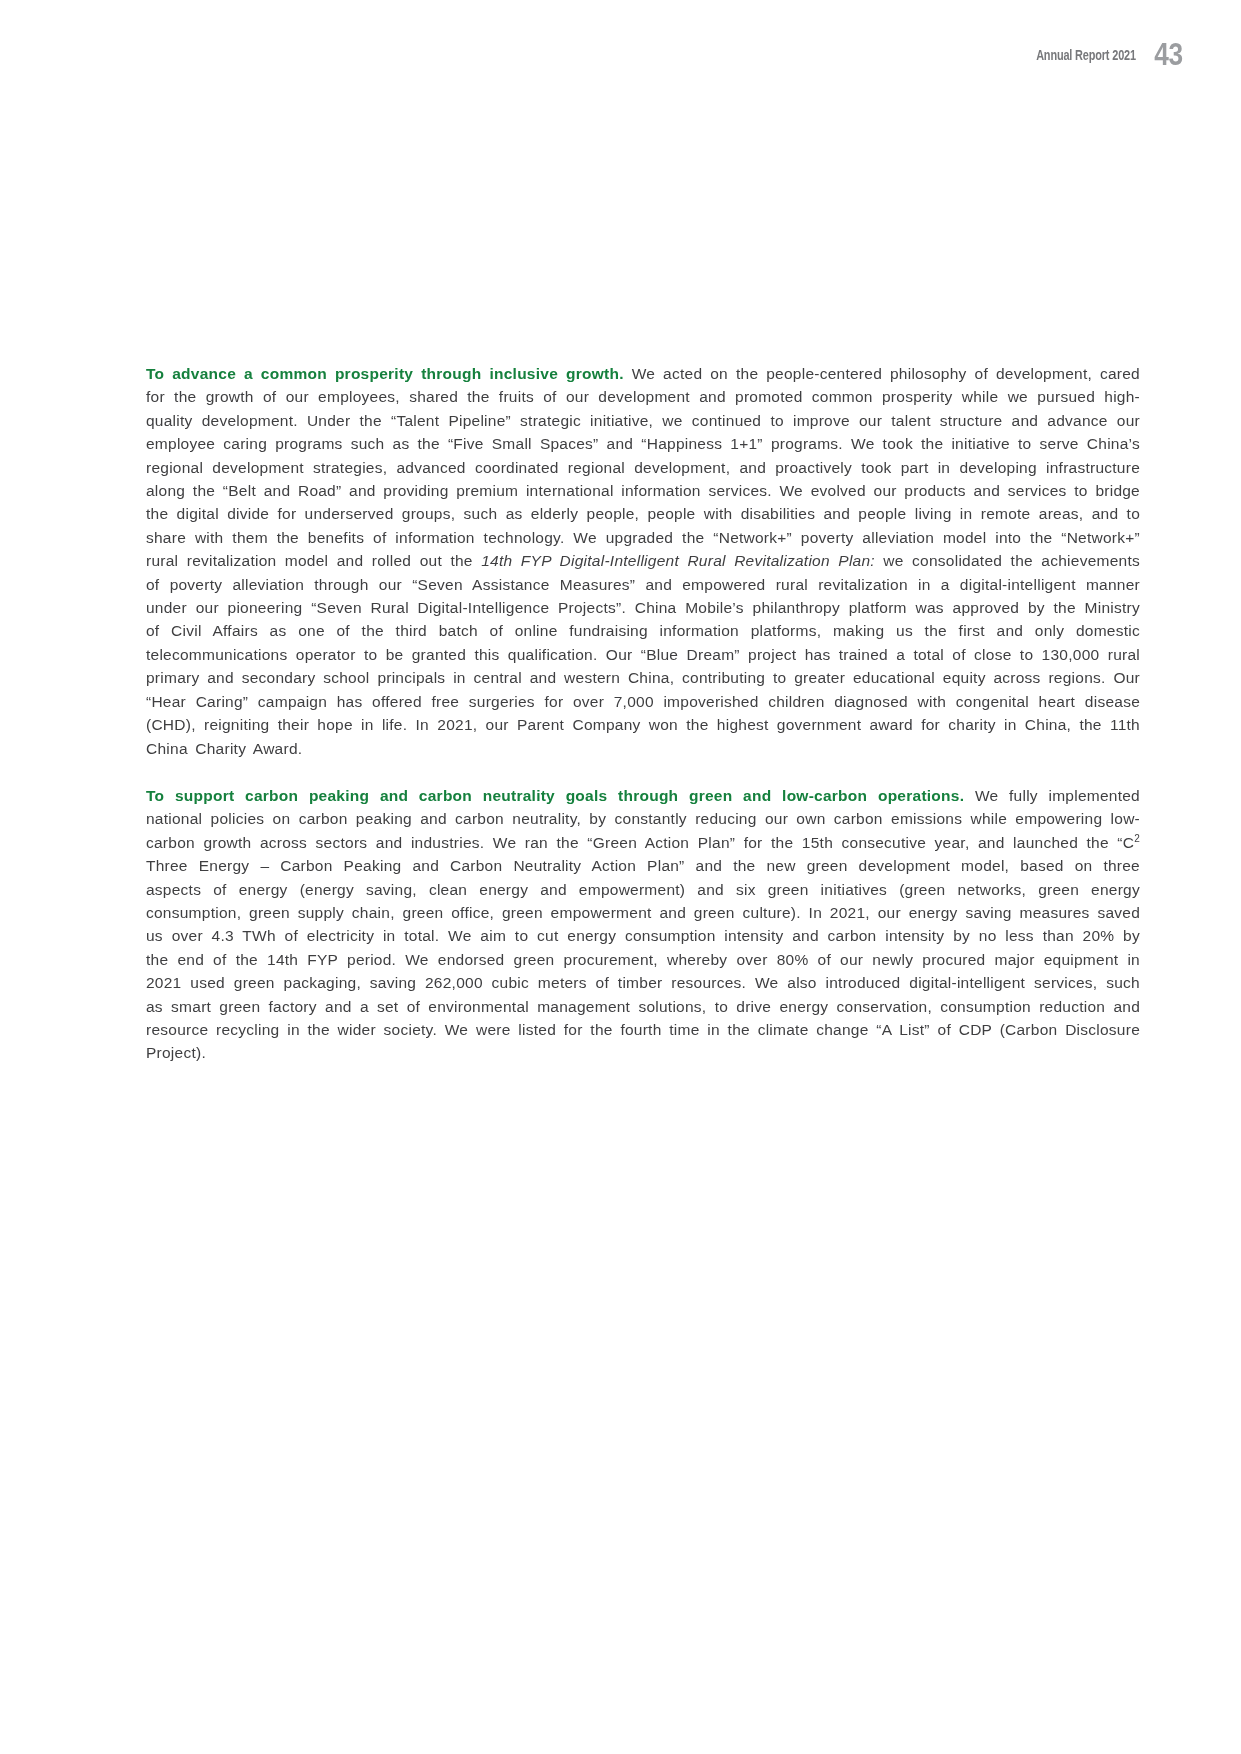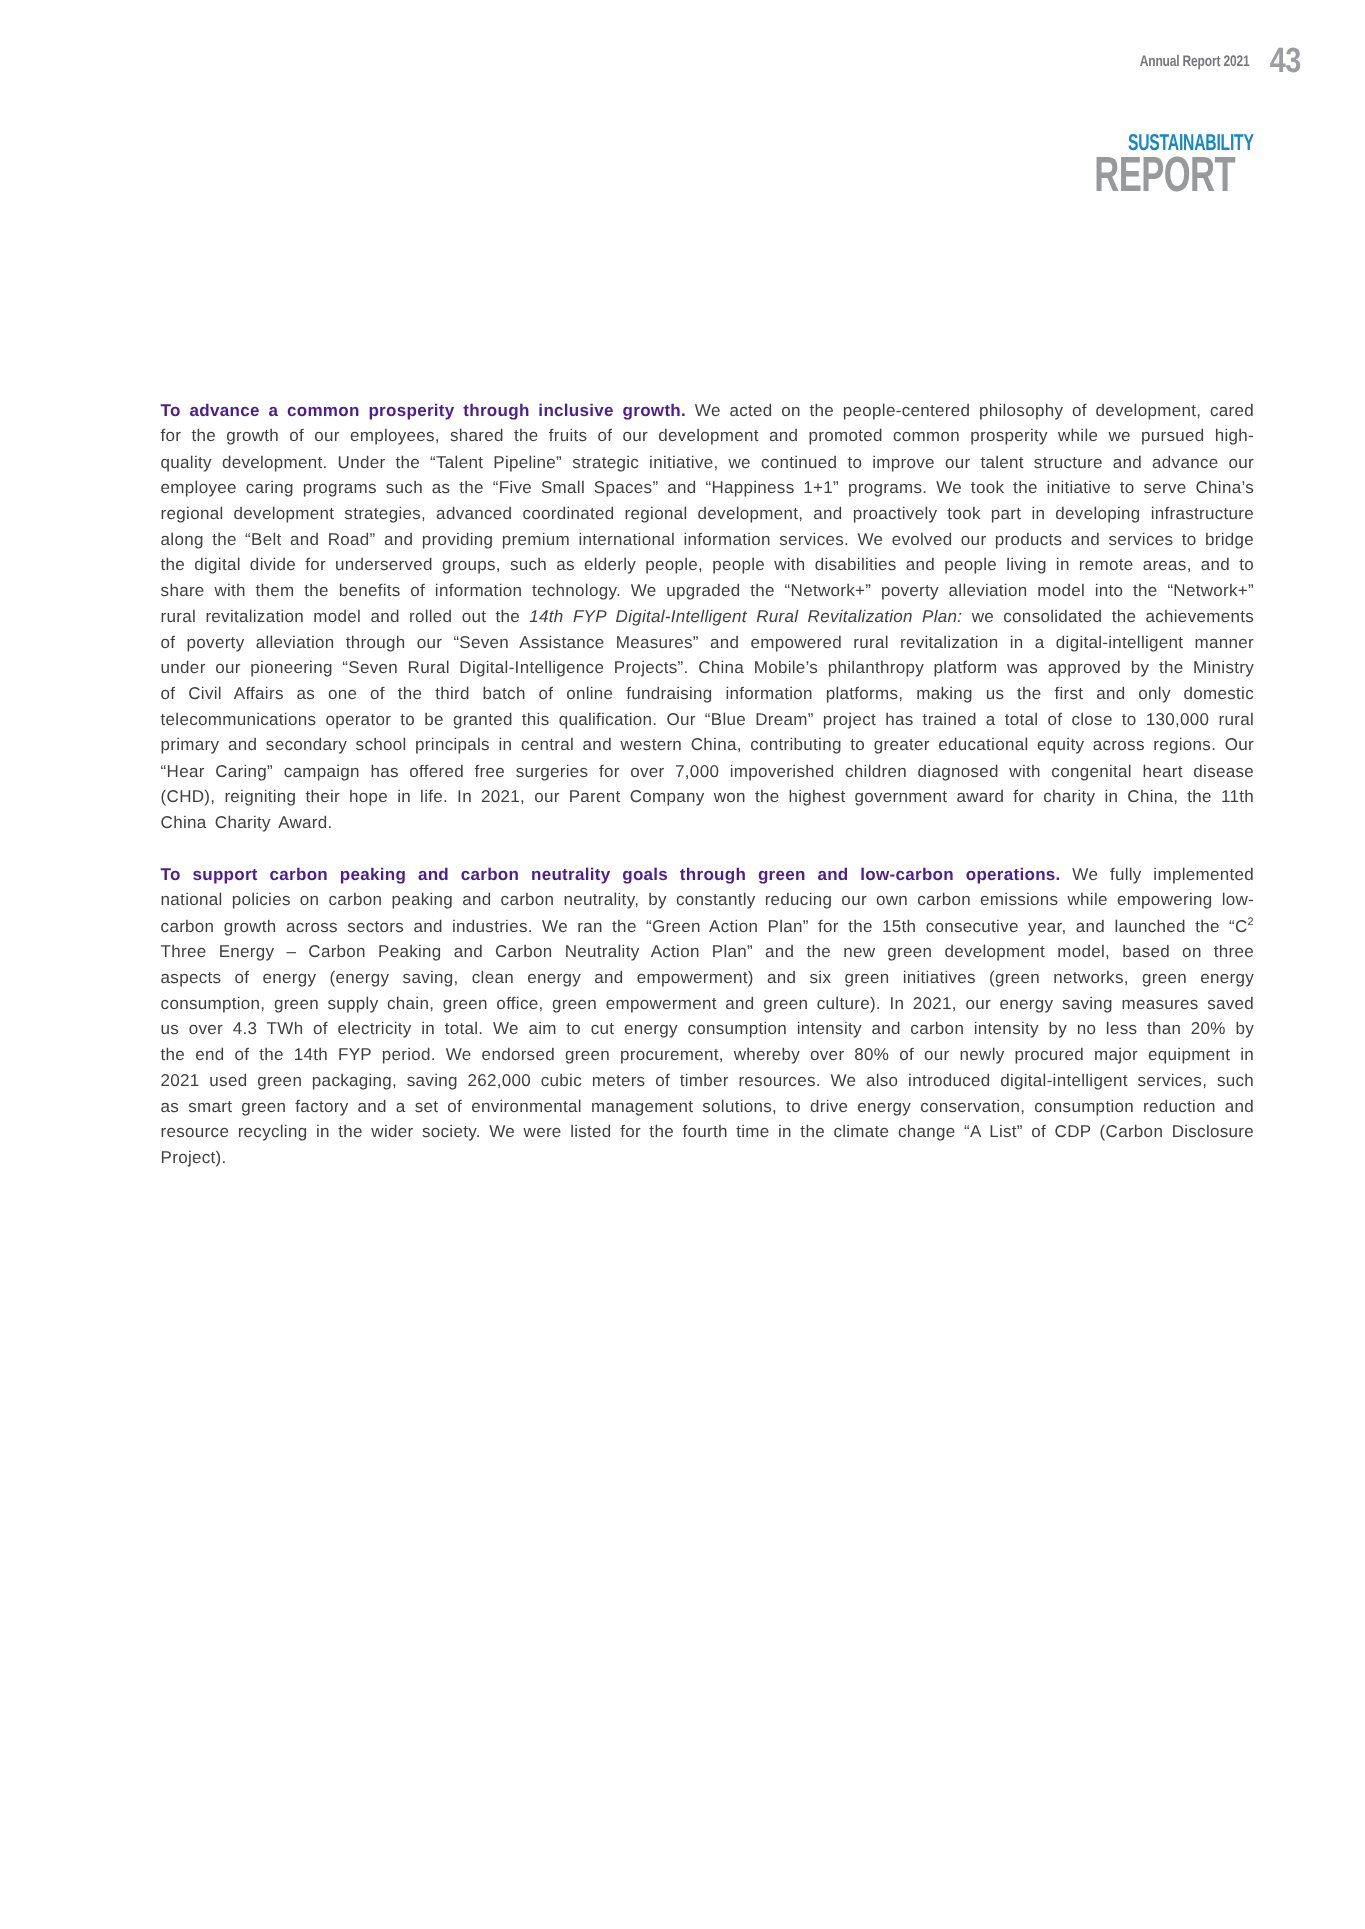--- a/index.html
+++ b/index.html
@@ -75,38 +75,34 @@
     top: 362px;
     width: 994px;
     color: #3f3f41;
     font-size: 15.5px;
     line-height: 23.4px;
     letter-spacing: 0.25px;
     word-spacing: 3px;
     text-align: justify;
   }
   .para { margin: 0 0 24px 0; }
-  .lead { font-weight: 700; color: #4c1d95; }
+  .lead { font-weight: 700; color: #15803d; }
   .ital { }
   sup { font-size: 10px; line-height: 0; }
 </style>
 </head>
 <body>
 
 <div class="page">
 
   <div class="top-header">
     <span class="ar-label">Annual Report 2021</span>
     <span class="page-num">43</span>
   </div>
 
-  <div class="logo">
-    <span class="logo-line1">SUSTAINABILITY</span>
-    <span class="logo-line2">REPORT</span>
-  </div>
 
   <div class="content">
 
     <p class="para"><span class="lead">To advance a common prosperity through inclusive growth.</span><span> We acted on the people-centered philosophy of development, cared for the growth of our employees, shared the fruits of our development and promoted common prosperity while we pursued high-quality development. Under the “Talent Pipeline” strategic initiative, we continued to improve our talent structure and advance our employee caring programs such as the “Five Small Spaces” and “Happiness 1+1” programs. We took the initiative to serve China’s regional development strategies, advanced coordinated regional development, and proactively took part in developing infrastructure along the “Belt and Road” and providing premium international information services. We evolved our products and services to bridge the digital divide for underserved groups, such as elderly people, people with disabilities and people living in remote areas, and to share with them the benefits of information technology. We upgraded the “Network+” poverty alleviation model into the “Network+” rural revitalization model and rolled out the </span><em class="ital">14th FYP Digital-Intelligent Rural Revitalization Plan:</em><span> we consolidated the achievements of poverty alleviation through our “Seven Assistance Measures” and empowered rural revitalization in a digital-intelligent manner under our pioneering “Seven Rural Digital-Intelligence Projects”. China Mobile’s philanthropy platform was approved by the Ministry of Civil Affairs as one of the third batch of online fundraising information platforms, making us the first and only domestic telecommunications operator to be granted this qualification. Our “Blue Dream” project has trained a total of close to 130,000 rural primary and secondary school principals in central and western China, contributing to greater educational equity across regions. Our “Hear Caring” campaign has offered free surgeries for over 7,000 impoverished children diagnosed with congenital heart disease (CHD), reigniting their hope in life. In 2021, our Parent Company won the highest government award for charity in China, the 11th China Charity Award.</span></p>
 
     <p class="para"><span class="lead">To support carbon peaking and carbon neutrality goals through green and low-carbon operations.</span><span> We fully implemented national policies on carbon peaking and carbon neutrality, by constantly reducing our own carbon emissions while empowering low-carbon growth across sectors and industries. We ran the “Green Action Plan” for the 15th consecutive year, and launched the “C</span><sup>2</sup><span> Three Energy – Carbon Peaking and Carbon Neutrality Action Plan” and the new green development model, based on three aspects of energy (energy saving, clean energy and empowerment) and six green initiatives (green networks, green energy consumption, green supply chain, green office, green empowerment and green culture). In 2021, our energy saving measures saved us over 4.3 TWh of electricity in total. We aim to cut energy consumption intensity and carbon intensity by no less than 20% by the end of the 14th FYP period. We endorsed green procurement, whereby over 80% of our newly procured major equipment in 2021 used green packaging, saving 262,000 cubic meters of timber resources. We also introduced digital-intelligent services, such as smart green factory and a set of environmental management solutions, to drive energy conservation, consumption reduction and resource recycling in the wider society. We were listed for the fourth time in the climate change “A List” of CDP (Carbon Disclosure Project).</span></p>
 
   </div>
 
 </div>

